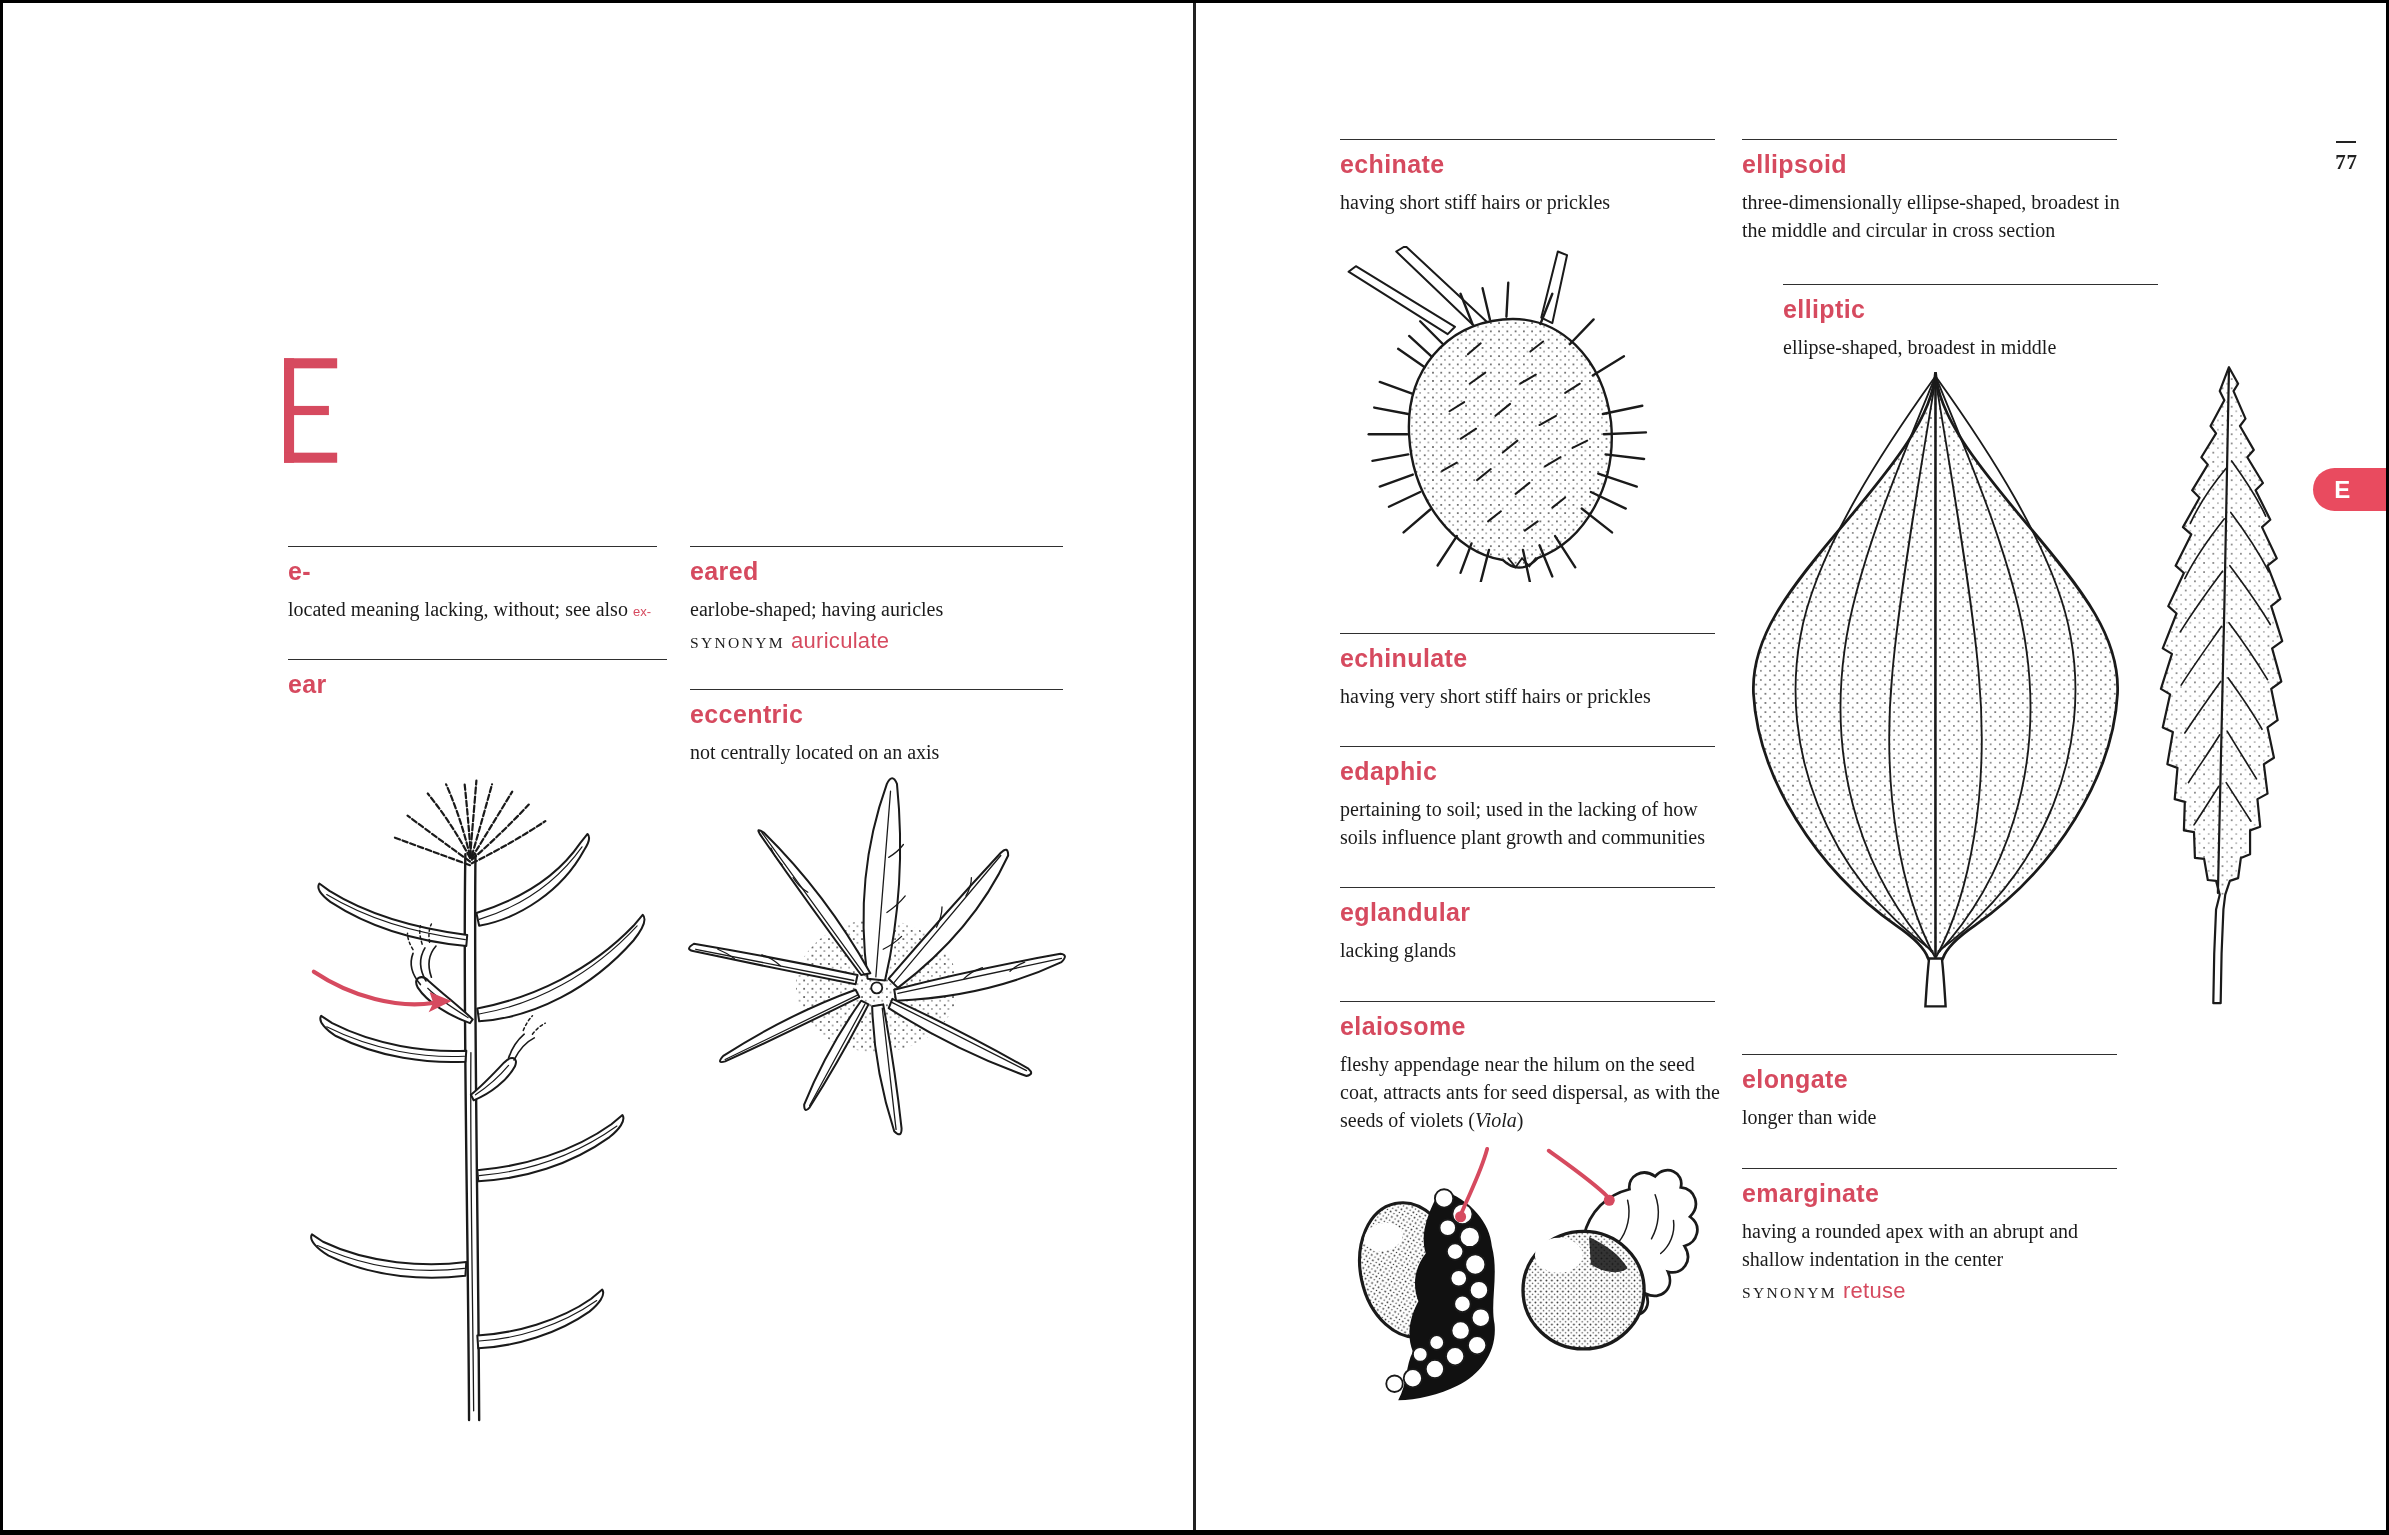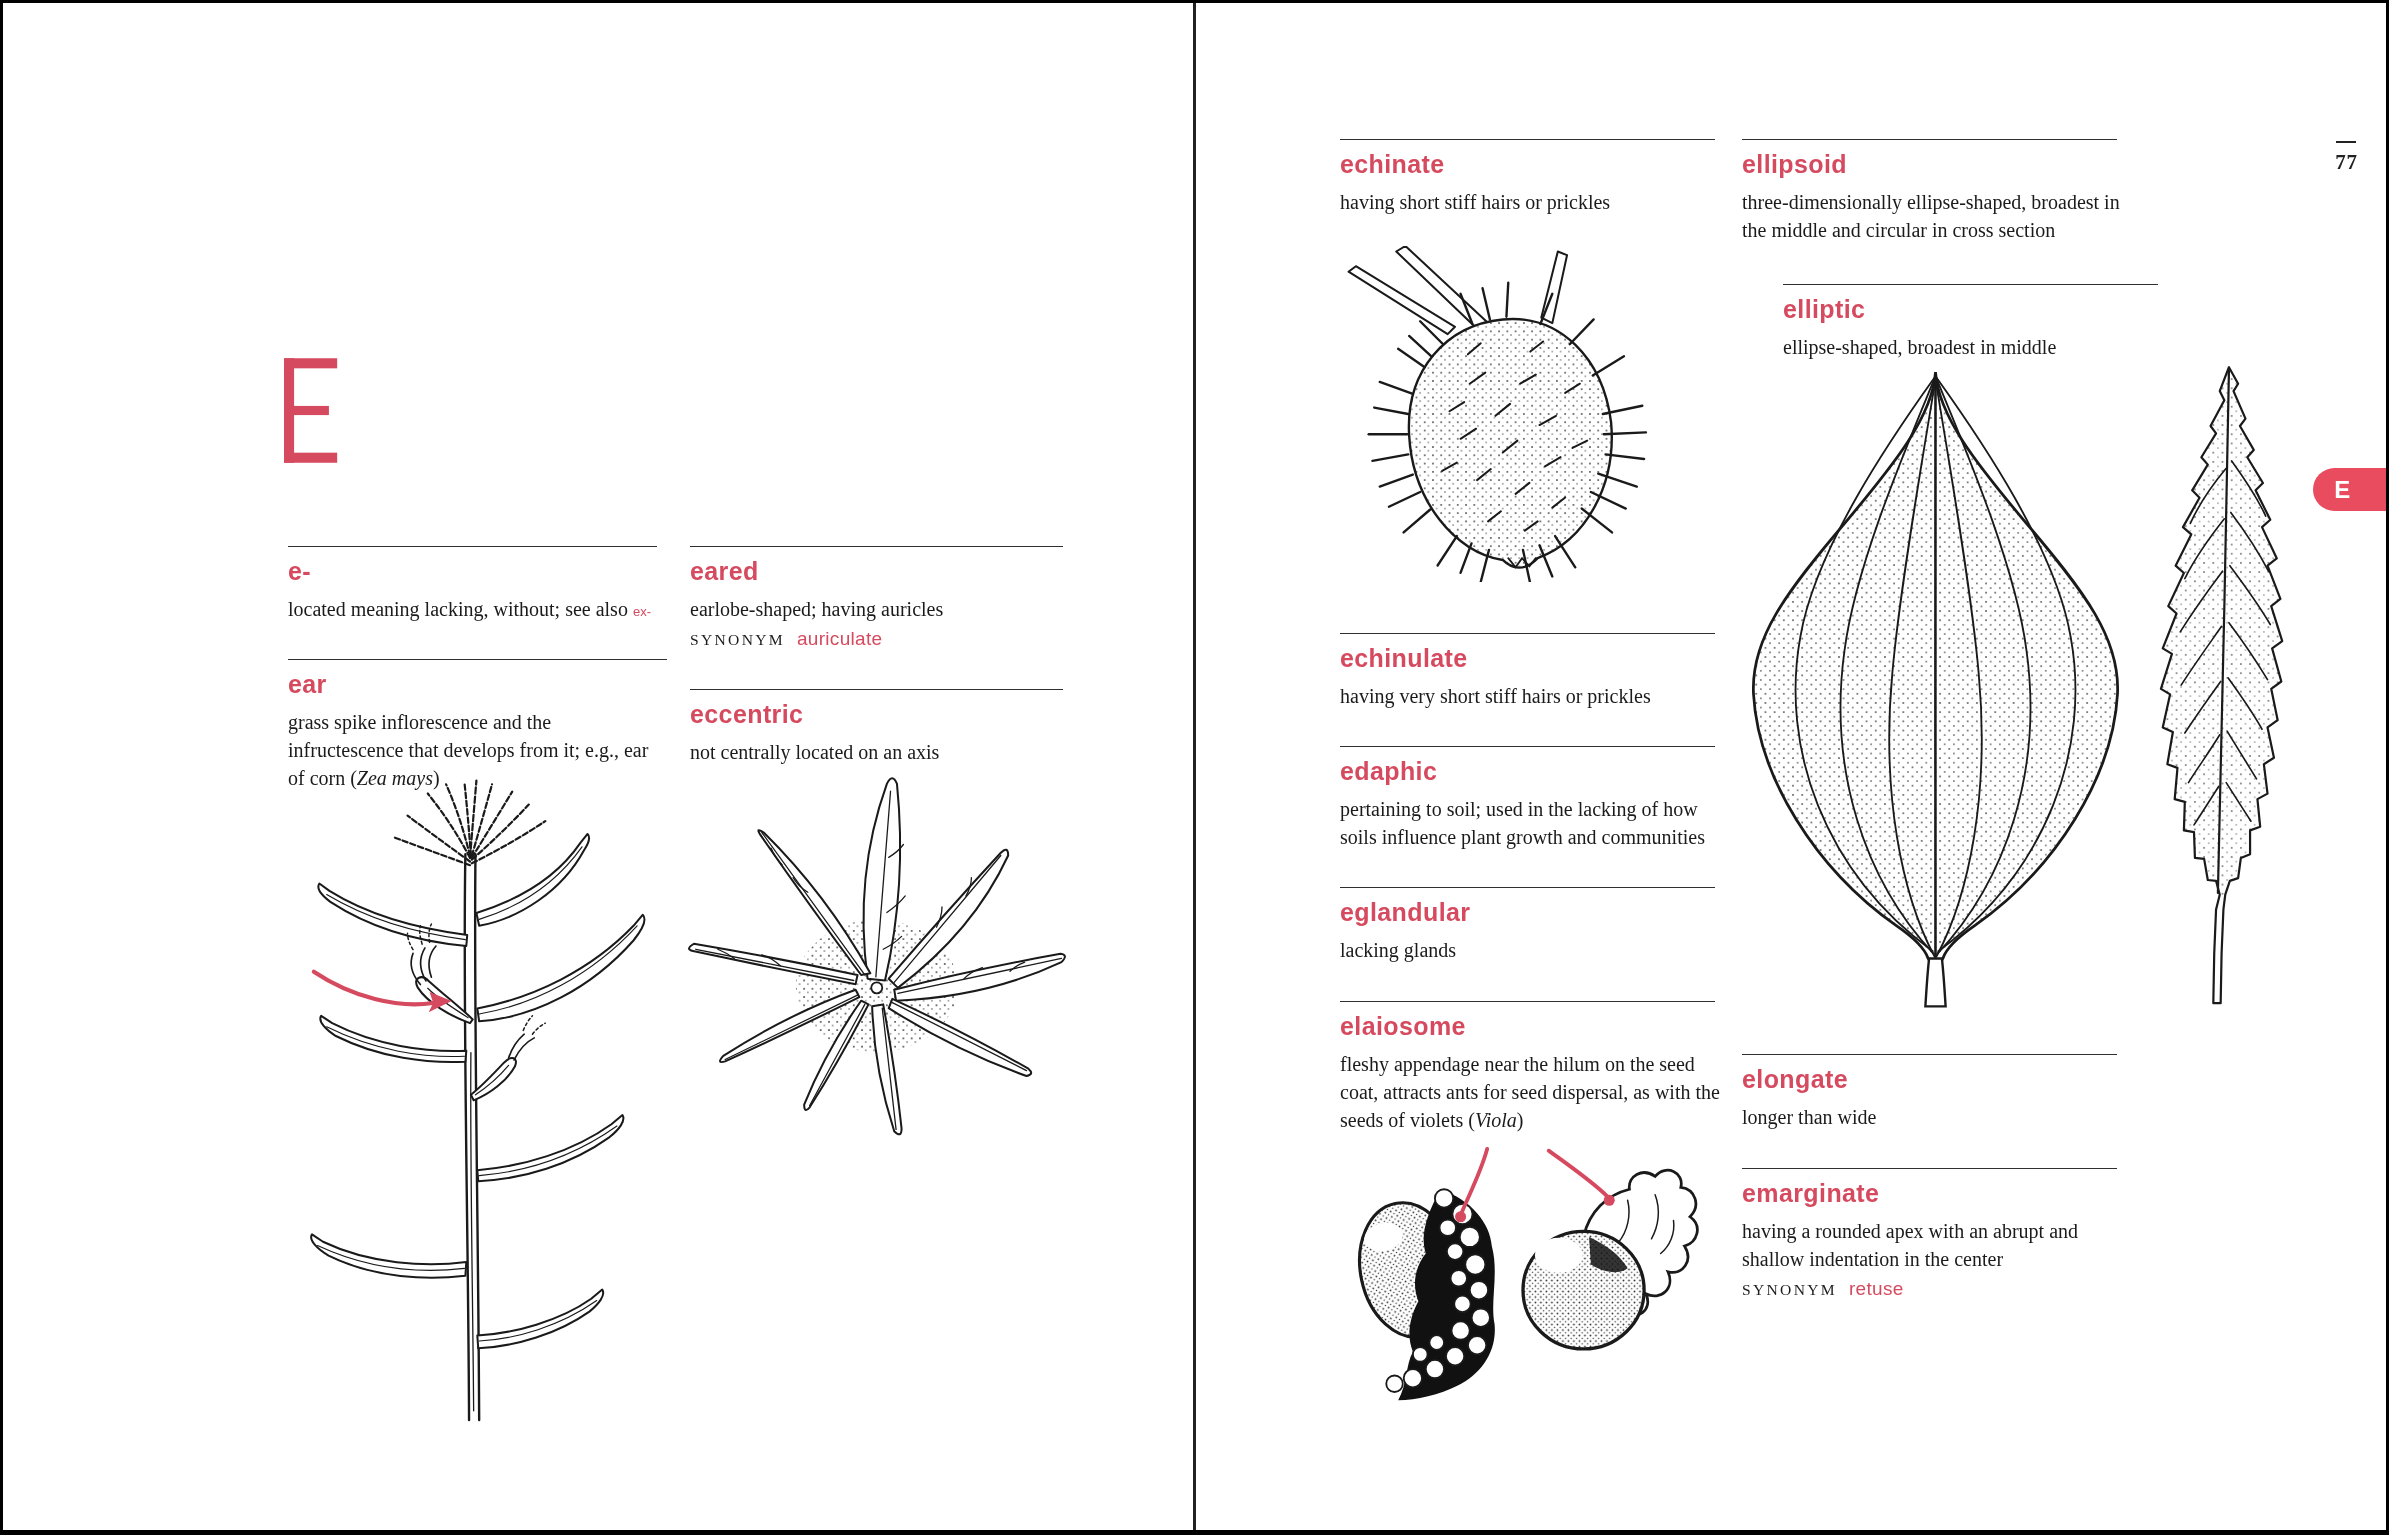--- a/index.html
+++ b/index.html
@@ -13,22 +13,22 @@
   .rule{border-top:1.8px solid #2f2f2f;height:0;margin:0 0 11px 0;}
   .term{
     font-family:"Liberation Sans",sans-serif;font-size:25px;font-weight:700;
     letter-spacing:0.4px;color:var(--accent);margin:0 0 9.2px 0;line-height:1.1;
   }
   .def{font-size:20px;line-height:28px;margin:0;}
   .def .sp{font-style:italic;}
   .def .xref{color:var(--accent);font-family:"Liberation Sans",sans-serif;font-size:13px;}
   .synline{margin-top:5.5px;font-size:15.6px;letter-spacing:2.3px;color:#1b1b1b;}
   .syn-word{
-    font-family:"Liberation Sans",sans-serif;font-size:19px;letter-spacing:0.3px;
-    color:var(--accent);margin-left:12px;
+    font-family:"Liberation Sans",sans-serif;font-size:22px;letter-spacing:0.3px;
+    color:var(--accent);margin-left:6px;
   }
   .dropcap{position:absolute;left:281px;top:355px;}
   .pagenum-block{position:absolute;left:2316px;top:138px;width:39px;text-align:right;}
   .pagenum-rule{border-top:2.8px solid #222;width:20px;margin:0 1.8px 7.4px auto;}
   .pagenum{
     font-family:Liberation Serif, serif;font-weight:700;font-size:21px;color:#222;
     letter-spacing:0.9px;
   }
   .thumb-tab{
     position:absolute;left:2310px;top:465px;width:75px;height:43px;
@@ -63,21 +63,20 @@
 
     <div class="entry" style="left:285px;top:543px;width:369px;">
       <div class="rule"></div>
       <h3 class="term">e-</h3>
       <p class="def"><span>located meaning lacking, without; see also </span><span class="xref">ex-</span></p>
     </div>
 
     <div class="entry" style="left:285px;top:656px;width:379px;">
       <div class="rule"></div>
       <h3 class="term">ear</h3>
-      <p class="def"><span>grass spike inflorescence and the infructescence that develops from it; e.g., ear of corn (</span><span class="sp">Zea mays</span><span>)</span></p>
     </div>
 
     <svg class="illus" style="left:285px;top:774px;" width="386" height="654" viewBox="0 0 420 712">
 
       <path class="ink" stroke-width="2.6" d="M193,84 C190,250 196,480 197,700"></path>
       <path class="ink" stroke-width="2.6" d="M204,84 C202,250 207,480 208,700"></path>
       <path class="ink" stroke-width="1.4" d="M199,300 C198,420 201,560 202,690"></path>
 
       <g class="ink" stroke-width="2.4">
         <path d="M198,88 L205,4" stroke-dasharray="7 3"></path>

